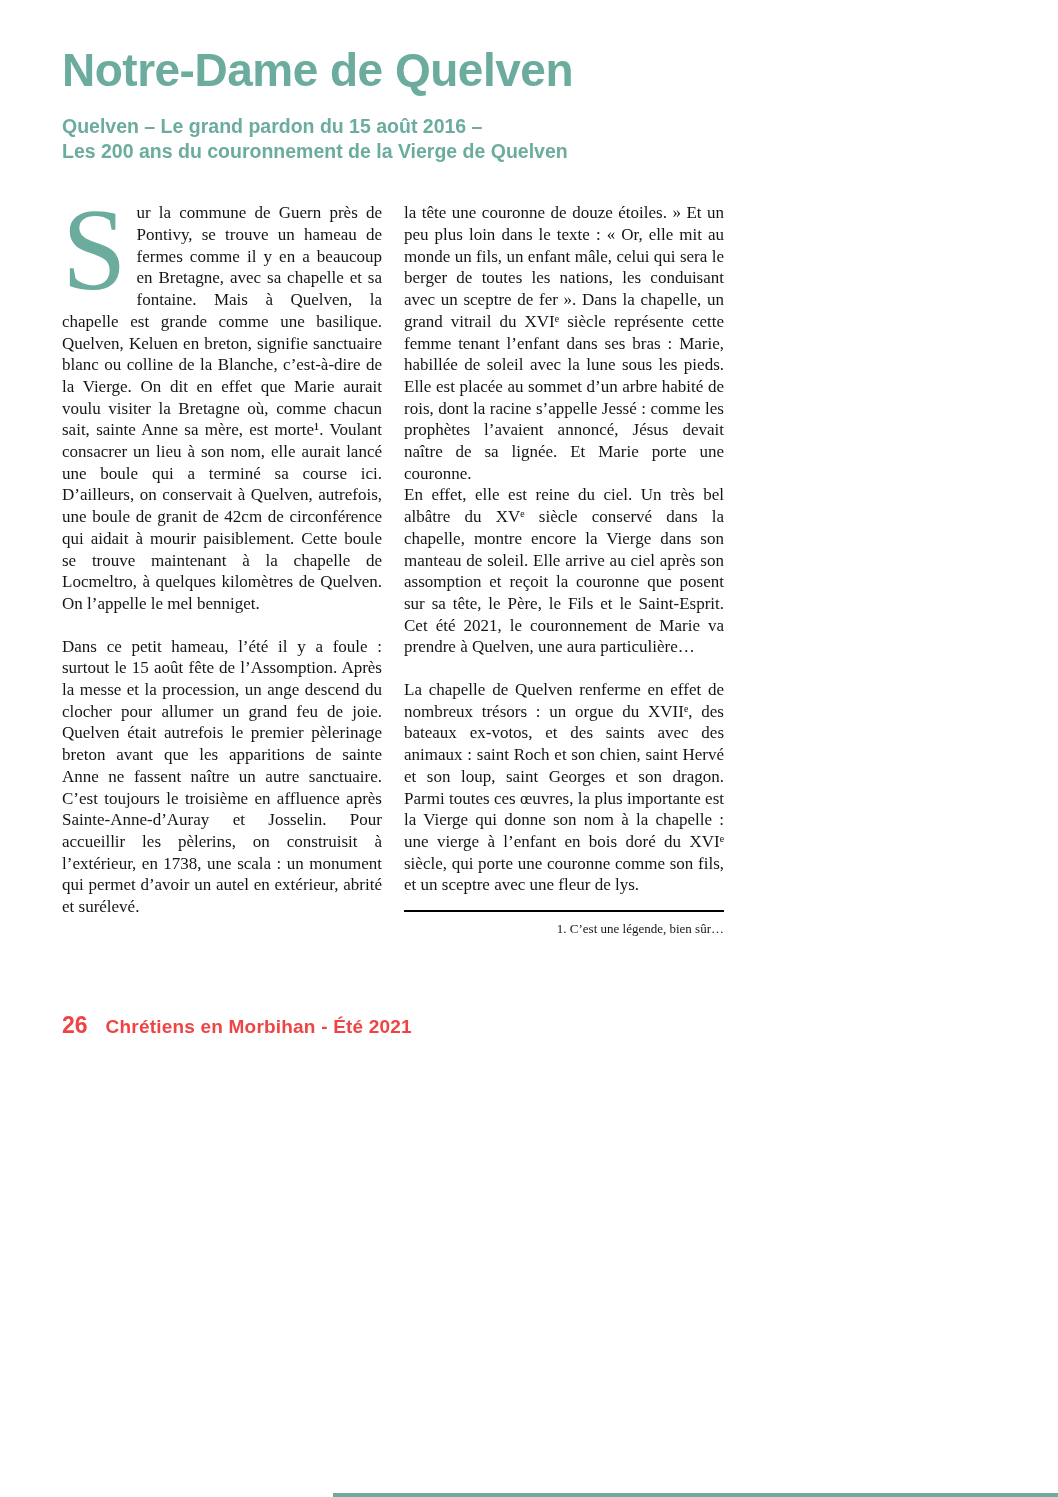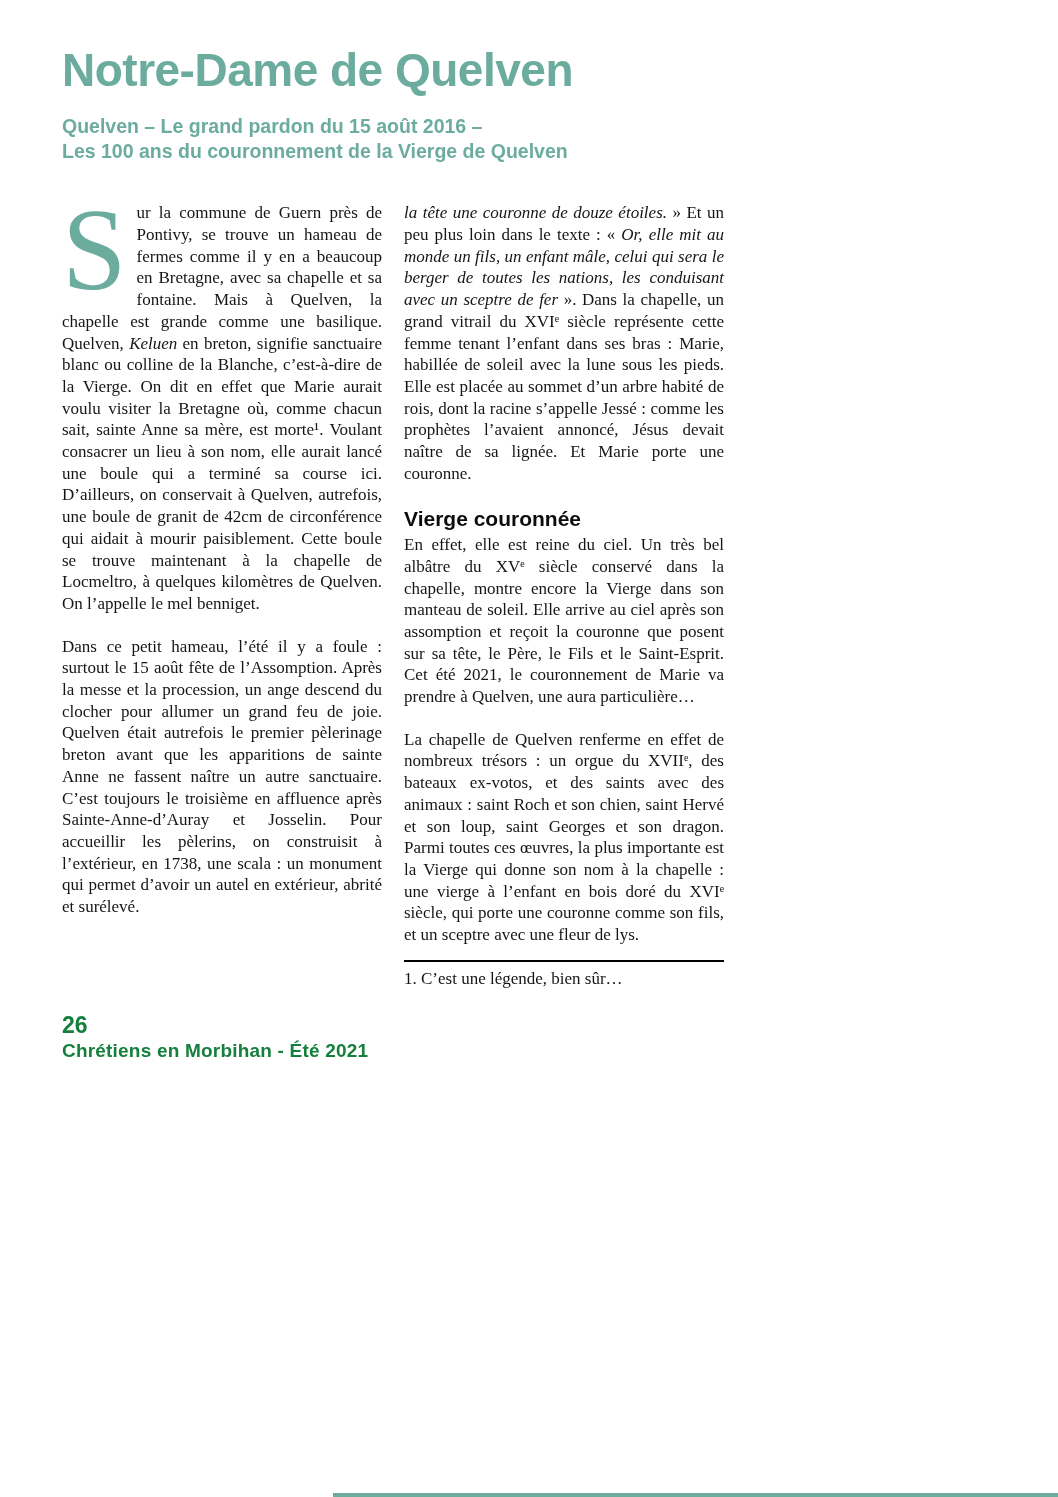--- a/index.html
+++ b/index.html
@@ -53,46 +53,46 @@
   .para-gap{ margin-top:21px; }
   .dropcap{
     float:left;
     font-family:"Liberation Serif", serif;
     font-size:116px;
     line-height:88px;
     height:88px;
     color:var(--accent);
     margin:4px 10px 0 0;
   }
-  .italic{ font-style:italic; }
+  .italic{ }
   .section-heading{
     font-family:"Liberation Sans", sans-serif;
     font-weight:bold;
     font-size:21px;
     color:#0c0c0c;
     margin-top:24px;
     margin-bottom:4px;
     text-align:left;
   }
   .footnote-block{
     margin-top:14px;
     border-top:2.5px solid #000;
     padding-top:7px;
-    font-size:17px;
+    text-align:right;
+    font-size:13px;
     line-height:19px;
   }
   .page-footer{
     position:absolute;
     left:62px;top:1012px;
     font-family:"Liberation Sans", sans-serif;
     display:flex;
     align-items:baseline;
-    gap:1px;
-    color:#15803d;
-    flex-direction:column;
+    gap:18px;
+    color:#ef4444;
   }
   .page-number{
     font-size:23px;
     font-weight:bold;
   }
   .publication-name{
     font-size:19px;
     font-weight:600;
     letter-spacing:0.2px;
   }
@@ -107,36 +107,35 @@
 </style>
 </head>
 <body>
 
 <div class="page-content">
 
   <h1 class="page-title">Notre-Dame de Quelven</h1>
 
   <div class="page-subtitle">
     <div>Quelven – Le grand pardon du 15 août 2016 –</div>
-    <div>Les 100 ans du couronnement de la Vierge de Quelven</div>
+    <div>Les 200 ans du couronnement de la Vierge de Quelven</div>
   </div>
 
   <div class="columns">
 
     <div class="col">
       <p><span class="dropcap">S</span><span>ur la commune de Guern près de Pontivy, se trouve un hameau de fermes comme il y en a beaucoup en Bretagne, avec sa chapelle et sa fontaine. Mais à Quelven, la chapelle est grande comme une basilique. Quelven, </span><span class="italic">Keluen</span><span> en breton, signifie sanctuaire blanc ou colline de la Blanche, c’est-à-dire de la Vierge. On dit en effet que Marie aurait voulu visiter la Bretagne où, comme chacun sait, sainte Anne sa mère, est morte¹. Voulant consacrer un lieu à son nom, elle aurait lancé une boule qui a terminé sa course ici. D’ailleurs, on conservait à Quelven, autrefois, une boule de granit de 42cm de circonférence qui aidait à mourir paisiblement. Cette boule se trouve maintenant à la chapelle de Locmeltro, à quelques kilomètres de Quelven. On l’appelle le mel benniget.</span></p>
 
       <p class="para-gap">Dans ce petit hameau, l’été il y a foule : surtout le 15 août fête de l’Assomption. Après la messe et la procession, un ange descend du clocher pour allumer un grand feu de joie. Quelven était autrefois le premier pèlerinage breton avant que les apparitions de sainte Anne ne fassent naître un autre sanctuaire. C’est toujours le troisième en affluence après Sainte-Anne-d’Auray et Josselin. Pour accueillir les pèlerins, on construisit à l’extérieur, en 1738, une scala : un monument qui permet d’avoir un autel en extérieur, abrité et surélevé.</p>
 
     </div>
 
     <div class="col">
       <p><span class="italic">la tête une couronne de douze étoiles.</span><span> » Et un peu plus loin dans le texte : « </span><span class="italic">Or, elle mit au monde un fils, un enfant mâle, celui qui sera le berger de toutes les nations, les conduisant avec un sceptre de fer</span><span> ». Dans la chapelle, un grand vitrail du XVIᵉ siècle représente cette femme tenant l’enfant dans ses bras : Marie, habillée de soleil avec la lune sous les pieds. Elle est placée au sommet d’un arbre habité de rois, dont la racine s’appelle Jessé : comme les prophètes l’avaient annoncé, Jésus devait naître de sa lignée. Et Marie porte une couronne.</span></p>
 
-      <h2 class="section-heading">Vierge couronnée</h2>
 
       <p>En effet, elle est reine du ciel. Un très bel albâtre du XVᵉ siècle conservé dans la chapelle, montre encore la Vierge dans son manteau de soleil. Elle arrive au ciel après son assomption et reçoit la couronne que posent sur sa tête, le Père, le Fils et le Saint-Esprit. Cet été 2021, le couronnement de Marie va prendre à Quelven, une aura particulière…</p>
 
       <p class="para-gap">La chapelle de Quelven renferme en effet de nombreux trésors : un orgue du XVIIᵉ, des bateaux ex-votos, et des saints avec des animaux : saint Roch et son chien, saint Hervé et son loup, saint Georges et son dragon. Parmi toutes ces œuvres, la plus importante est la Vierge qui donne son nom à la chapelle : une vierge à l’enfant en bois doré du XVIᵉ siècle, qui porte une couronne comme son fils, et un sceptre avec une fleur de lys.</p>
 
 
       <div class="footnote-block">
         <span>1. C’est une légende, bien sûr…</span>
       </div>
     </div>

